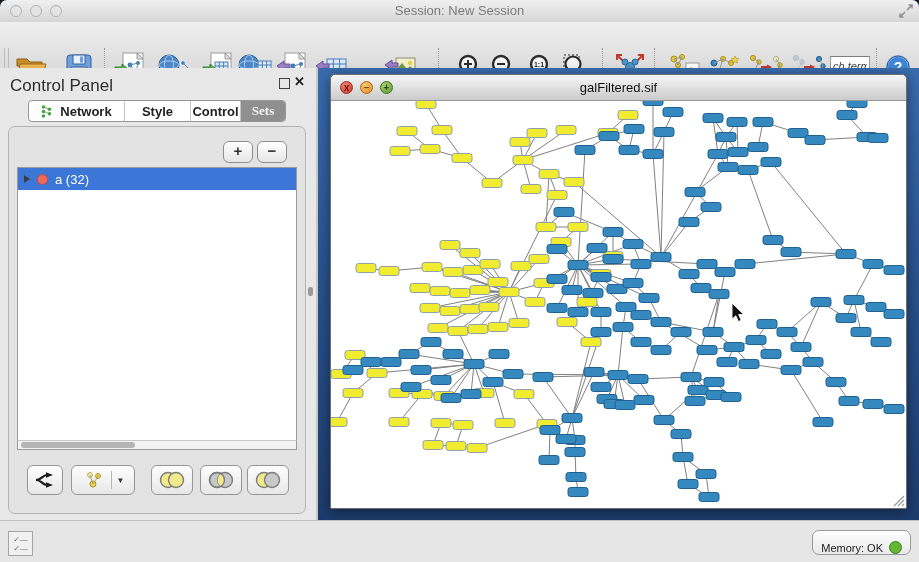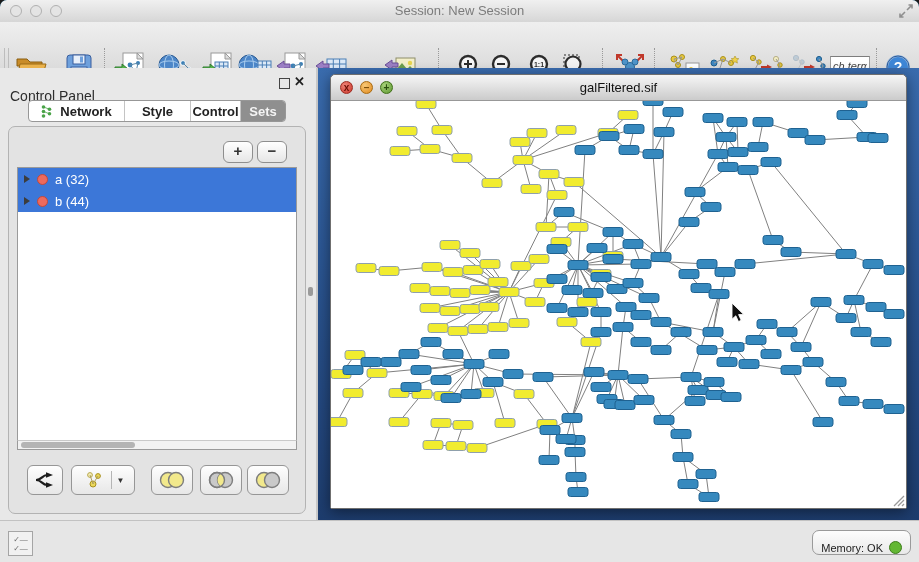--- a/index.html
+++ b/index.html
@@ -19,28 +19,28 @@
     align-items:center;justify-content:center;cursor:default;}
   .tb-sep{position:absolute;top:26px;height:36px;width:0;border-left:1px dotted #9a9a9a;}
   #tb-handle{position:absolute;left:4px;top:26px;height:34px;width:3px;
     border-left:1px solid #bdbdbd;border-right:1px solid #bdbdbd;}
   #search-box{position:absolute;left:830px;top:34px;width:40px;height:20px;
     border:1px solid #9b9b9b;border-top-color:#7d7d7d;background:#fff;
     font-style:italic;font-size:11px;color:#444;padding:0 2px;box-sizing:border-box;
     font-family:"Liberation Sans",sans-serif;}
   
   #control-panel{position:absolute;left:0;top:68px;width:316px;height:452px;background:#e8e8e8;}
-  #cp-title{position:absolute;left:10px;top:20px;font-size:14px;color:#2d2d2d;}
+  #cp-title{position:absolute;left:10px;top:8px;font-size:17px;color:#2d2d2d;}
   #cp-float{position:absolute;left:279px;top:10px;width:9px;height:9px;border:1.5px solid #444;}
   #cp-close{position:absolute;left:294px;top:6px;font-size:13px;font-weight:bold;color:#222;}
   #tabbar{position:absolute;left:28px;top:32px;width:258px;height:22px;display:flex;
     background:#fff;border:1px solid #979797;border-radius:4px;box-sizing:border-box;overflow:hidden;}
   .tab{display:flex;align-items:center;justify-content:center;gap:8px;font-size:13px;
     font-weight:bold;color:#222;border-right:1px solid #c4c4c4;box-sizing:border-box;}
-  .tab.active{background:#8f8f8f;color:#f4f4f4;border-right:none;font-weight:bold;}
+  .tab.active{background:#8f8f8f;color:#f4f4f4;border-right:none;font-weight:bold;font-family:Liberation Serif, serif;}
   #cp-box{position:absolute;left:8px;top:58px;width:296px;height:386px;
     background:#e3e3e3;border:1px solid #b3b3b3;border-radius:7px;}
   .mini-btn{position:absolute;top:14px;width:28px;height:20px;border:1px solid #8e8e8e;
     border-radius:6px;background:linear-gradient(#ffffff,#e6e6e6);text-align:center;
     font-size:15px;font-weight:bold;color:#333;line-height:18px;}
   #set-list{position:absolute;left:8px;top:40px;width:280px;height:283px;
     background:#fff;border:1px solid #9a9a9a;box-sizing:border-box;overflow:hidden;}
   .set-row{height:22px;display:flex;align-items:center;gap:7px;padding-left:6px;}
   .set-row.selected{background:#3c77d8;color:#fff;}
   .tri{width:0;height:0;border-top:4px solid transparent;border-bottom:4px solid transparent;
@@ -325,25 +325,20 @@
 
     <div id="cp-box">
       <div class="mini-btn" style="left:214px">+</div>
       <div class="mini-btn" style="left:248px">−</div>
 
       <div id="set-list">
         <div class="set-row selected">
           <span class="tri"></span>
           <span class="set-dot"></span>
           <span class="set-label">a (32)</span>
-        </div>
-        <div class="set-row selected">
-          <span class="tri"></span>
-          <span class="set-dot"></span>
-          <span class="set-label">b (44)</span>
         </div>
       </div>
       <div id="hscroll">
         <div id="hscroll-thumb"></div>
       </div>
 
       <div class="cp-btn" style="left:18px;width:34px">
         <svg width="22" height="18" viewBox="0 0 22 18">
             <path d="M2 9 C8 9 8 4 13 4 M2 9 C8 9 8 14 13 14" stroke="#1d1d1d" stroke-width="2.2" fill="none"></path>
             <path d="M12 1.3 L19 4 L12 6.7z" fill="#1d1d1d"></path>

